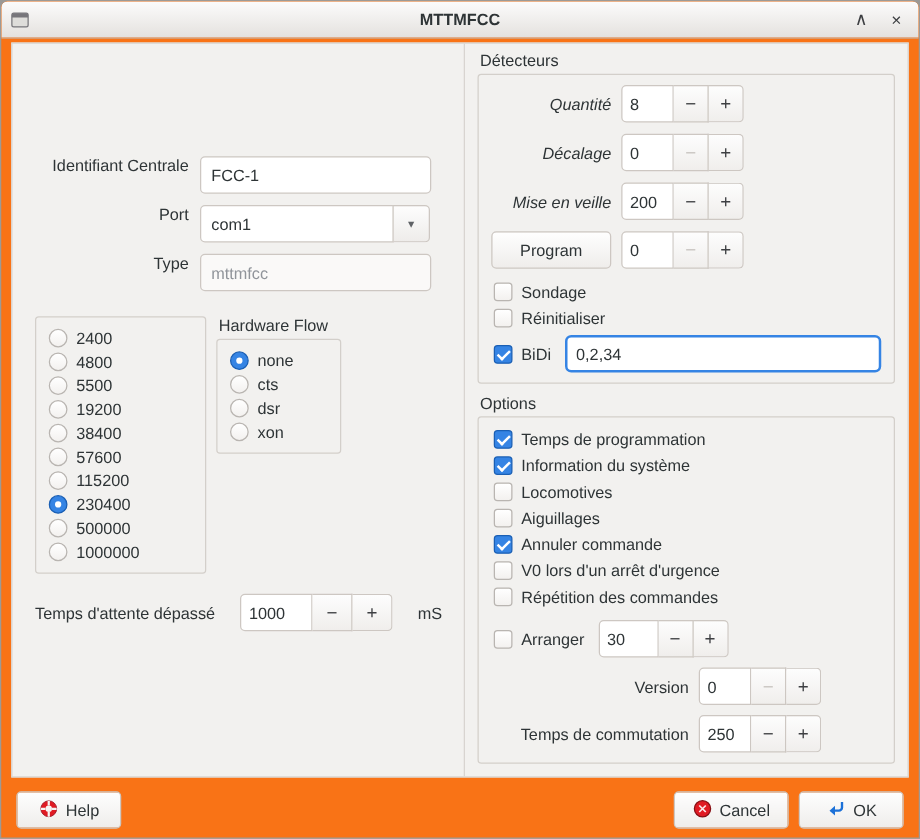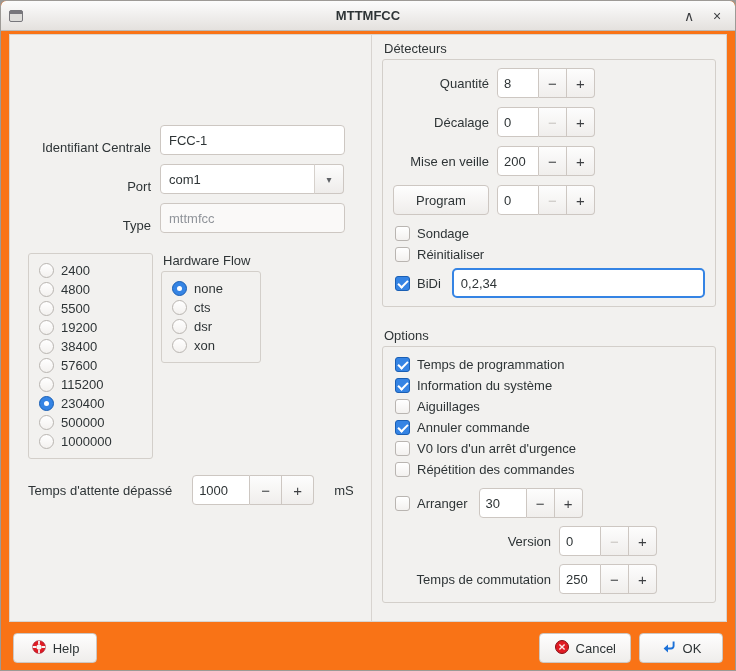--- a/index.html
+++ b/index.html
@@ -51,24 +51,24 @@
     background:linear-gradient(#fdfdfd,#f0eeec); color:#3d3f42; font:inherit; font-size:15px;
     display:flex; align-items:center; justify-content:center; cursor:default; }
   .spin-btn.last { border-radius:0 4px 4px 0; }
   .spin-btn.disabled { color:#c9c5c1; }
   .w185 { width:185px; } .w58 { width:58px; } .w42 { width:42px; } .w38 { width:48px; } .w32 { width:32px; }
   
   .group-label { margin:0 0 3px 2px; }
   .group-box { border:1px solid #d3cfca; border-radius:3px; padding:8px 10px; }
   
   .form { margin-top:90px; padding-right:16px; display:flex; flex-direction:column; gap:9px; }
-  .row { display:flex; align-items:flex-end; }
+  .row { display:flex; align-items:flex-start; }
   .row > label { flex:1; text-align:right; padding-right:9px; }
   .frames { display:flex; gap:8px; margin-top:20px; margin-left:8px; align-items:flex-start; }
-  .vitesse .group-box { width:125px; }
+  .vitesse .group-box { width:137px; }
   .hardware .group-box { width:100px; }
   .group-box.list { display:flex; flex-direction:column; gap:2px; }
   .opt-row { display:flex; align-items:center; gap:7px; height:17px; cursor:default; }
   .timeout-row { display:flex; align-items:center; gap:20px; margin-top:16px; margin-left:8px; }
   
   .radio, .checkbox {
     width:15px; height:15px; flex:0 0 15px; position:relative;
     border:1px solid #b9b5b1; background:linear-gradient(#fff,#f3f1ef);
   }
   .radio { border-radius:50%; }
@@ -77,26 +77,26 @@
   .radio.on::after {
     content:""; position:absolute; left:4px; top:4px; width:5px; height:5px;
     border-radius:50%; background:#fff;
   }
   .checkbox.on::after {
     content:""; position:absolute; left:2px; top:3px; width:8px; height:4px;
     border-left:2px solid #fff; border-bottom:2px solid #fff; transform:rotate(-45deg);
   }
   
   .spin-row { display:flex; align-items:center; margin-bottom:9px; }
-  .spin-label { width:96px; text-align:right; margin-right:8px; }
+  .spin-label { width:96px; text-align:right; margin-right:8px;font-style:italic; }
   .program-btn { width:96px; margin-right:8px; padding:0; }
   .det-box .opt-row { margin:2px 0 2px 2px; height:19px; }
   .bidi-row { display:flex; align-items:center; gap:7px; margin-top:4px; margin-left:2px; }
   .bidi-input { flex:1; margin-left:4px; }
-  .options-group { margin-top:21px; }
+  .options-group { margin-top:8px; }
   .opt-list { display:flex; flex-direction:column; gap:3px; }
   .opt-list .opt-row { height:18px; margin-left:2px; }
   .arranger-row { display:flex; align-items:center; gap:7px; margin-top:10px; margin-left:2px; }
   .arranger-row .spin { margin-left:4px; }
   .right-row { margin-top:8px; margin-bottom:0; }
   .wide-label { width:158px; text-align:right; margin-right:8px; }
   
   .footer { flex:0 0 44px; display:flex; align-items:center; gap:8px; padding:0 12px; }
   .footer .btn { min-width:84px; }
   .spacer { flex:1; }
@@ -328,20 +328,24 @@
               <div class="opt-row">
                 <span class="checkbox on"></span>
                 <span>Temps de programmation</span>
               </div>
 
               <div class="opt-row">
                 <span class="checkbox on"></span>
                 <span>Information du système</span>
               </div>
 
+              <div class="opt-row">
+                <span class="checkbox"></span>
+                <span>Locomotives</span>
+              </div>
 
               <div class="opt-row">
                 <span class="checkbox"></span>
                 <span>Aiguillages</span>
               </div>
 
               <div class="opt-row">
                 <span class="checkbox on"></span>
                 <span>Annuler commande</span>
               </div>

